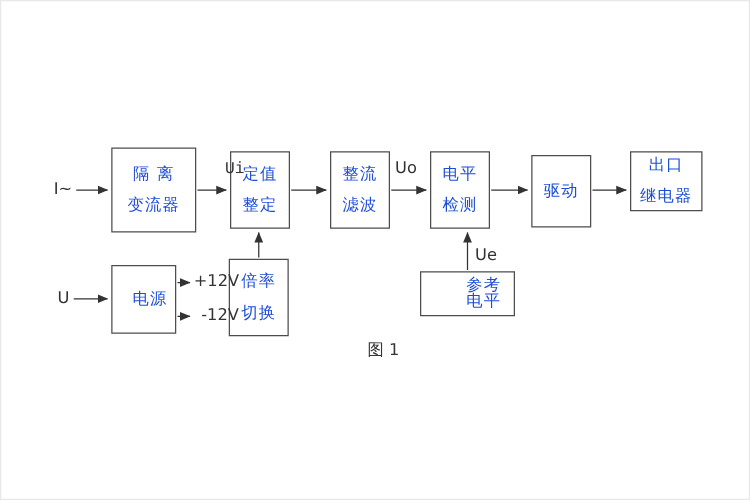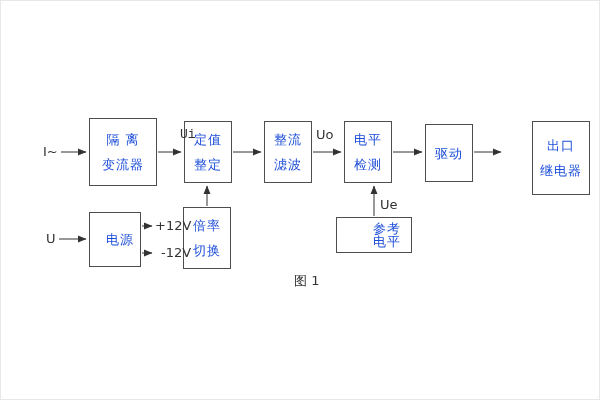--- a/index.html
+++ b/index.html
@@ -59,21 +59,21 @@
 
   <div class="box" style="left:343px;top:120px;width:48px;height:62px;">
     <div>电平</div>
     <div>检测</div>
   </div>
 
   <div class="box" style="left:424px;top:123px;width:48px;height:58px;">
     <div>驱动</div>
   </div>
 
-  <div class="box" style="left:531px;top:120px;width:58px;height:74px;text-align:center;">
+  <div class="box" style="left:503px;top:120px;width:58px;height:48px;text-align:center;">
     <div>出口</div>
     <div>继电器</div>
   </div>
 
   <div class="box" style="left:88px;top:211px;width:52px;height:55px;padding-left:10px;">
     <div>电源</div>
   </div>
 
   <div class="box" style="left:182px;top:206px;width:48px;height:62px;">
     <div>倍率</div>

